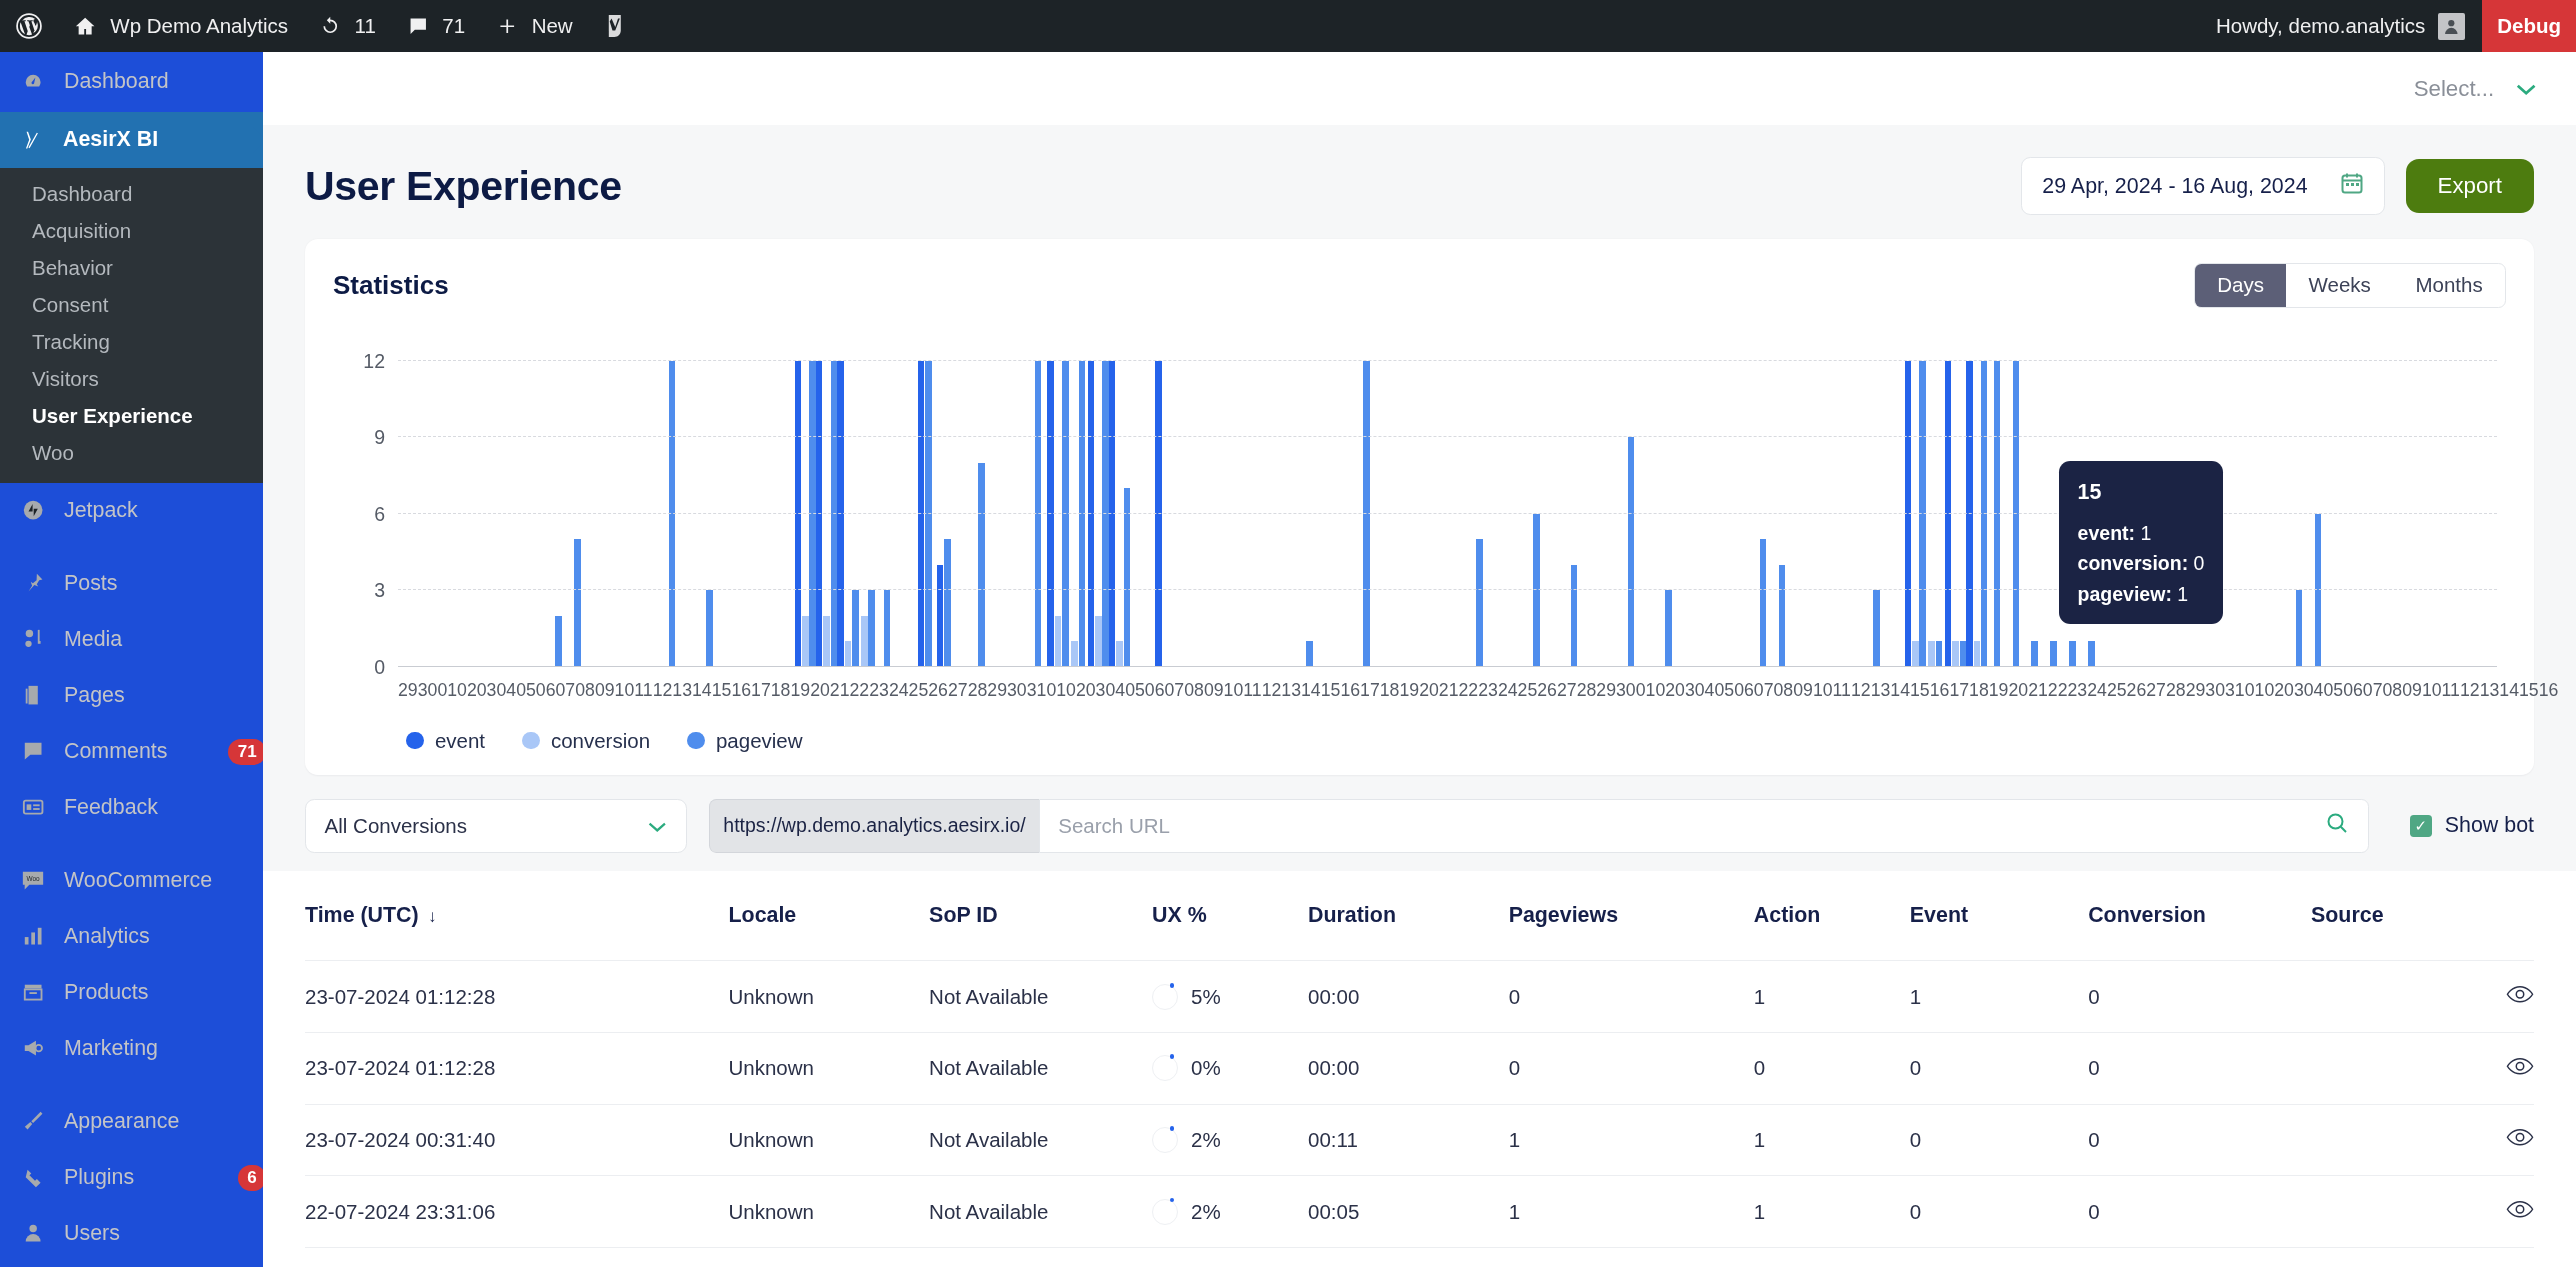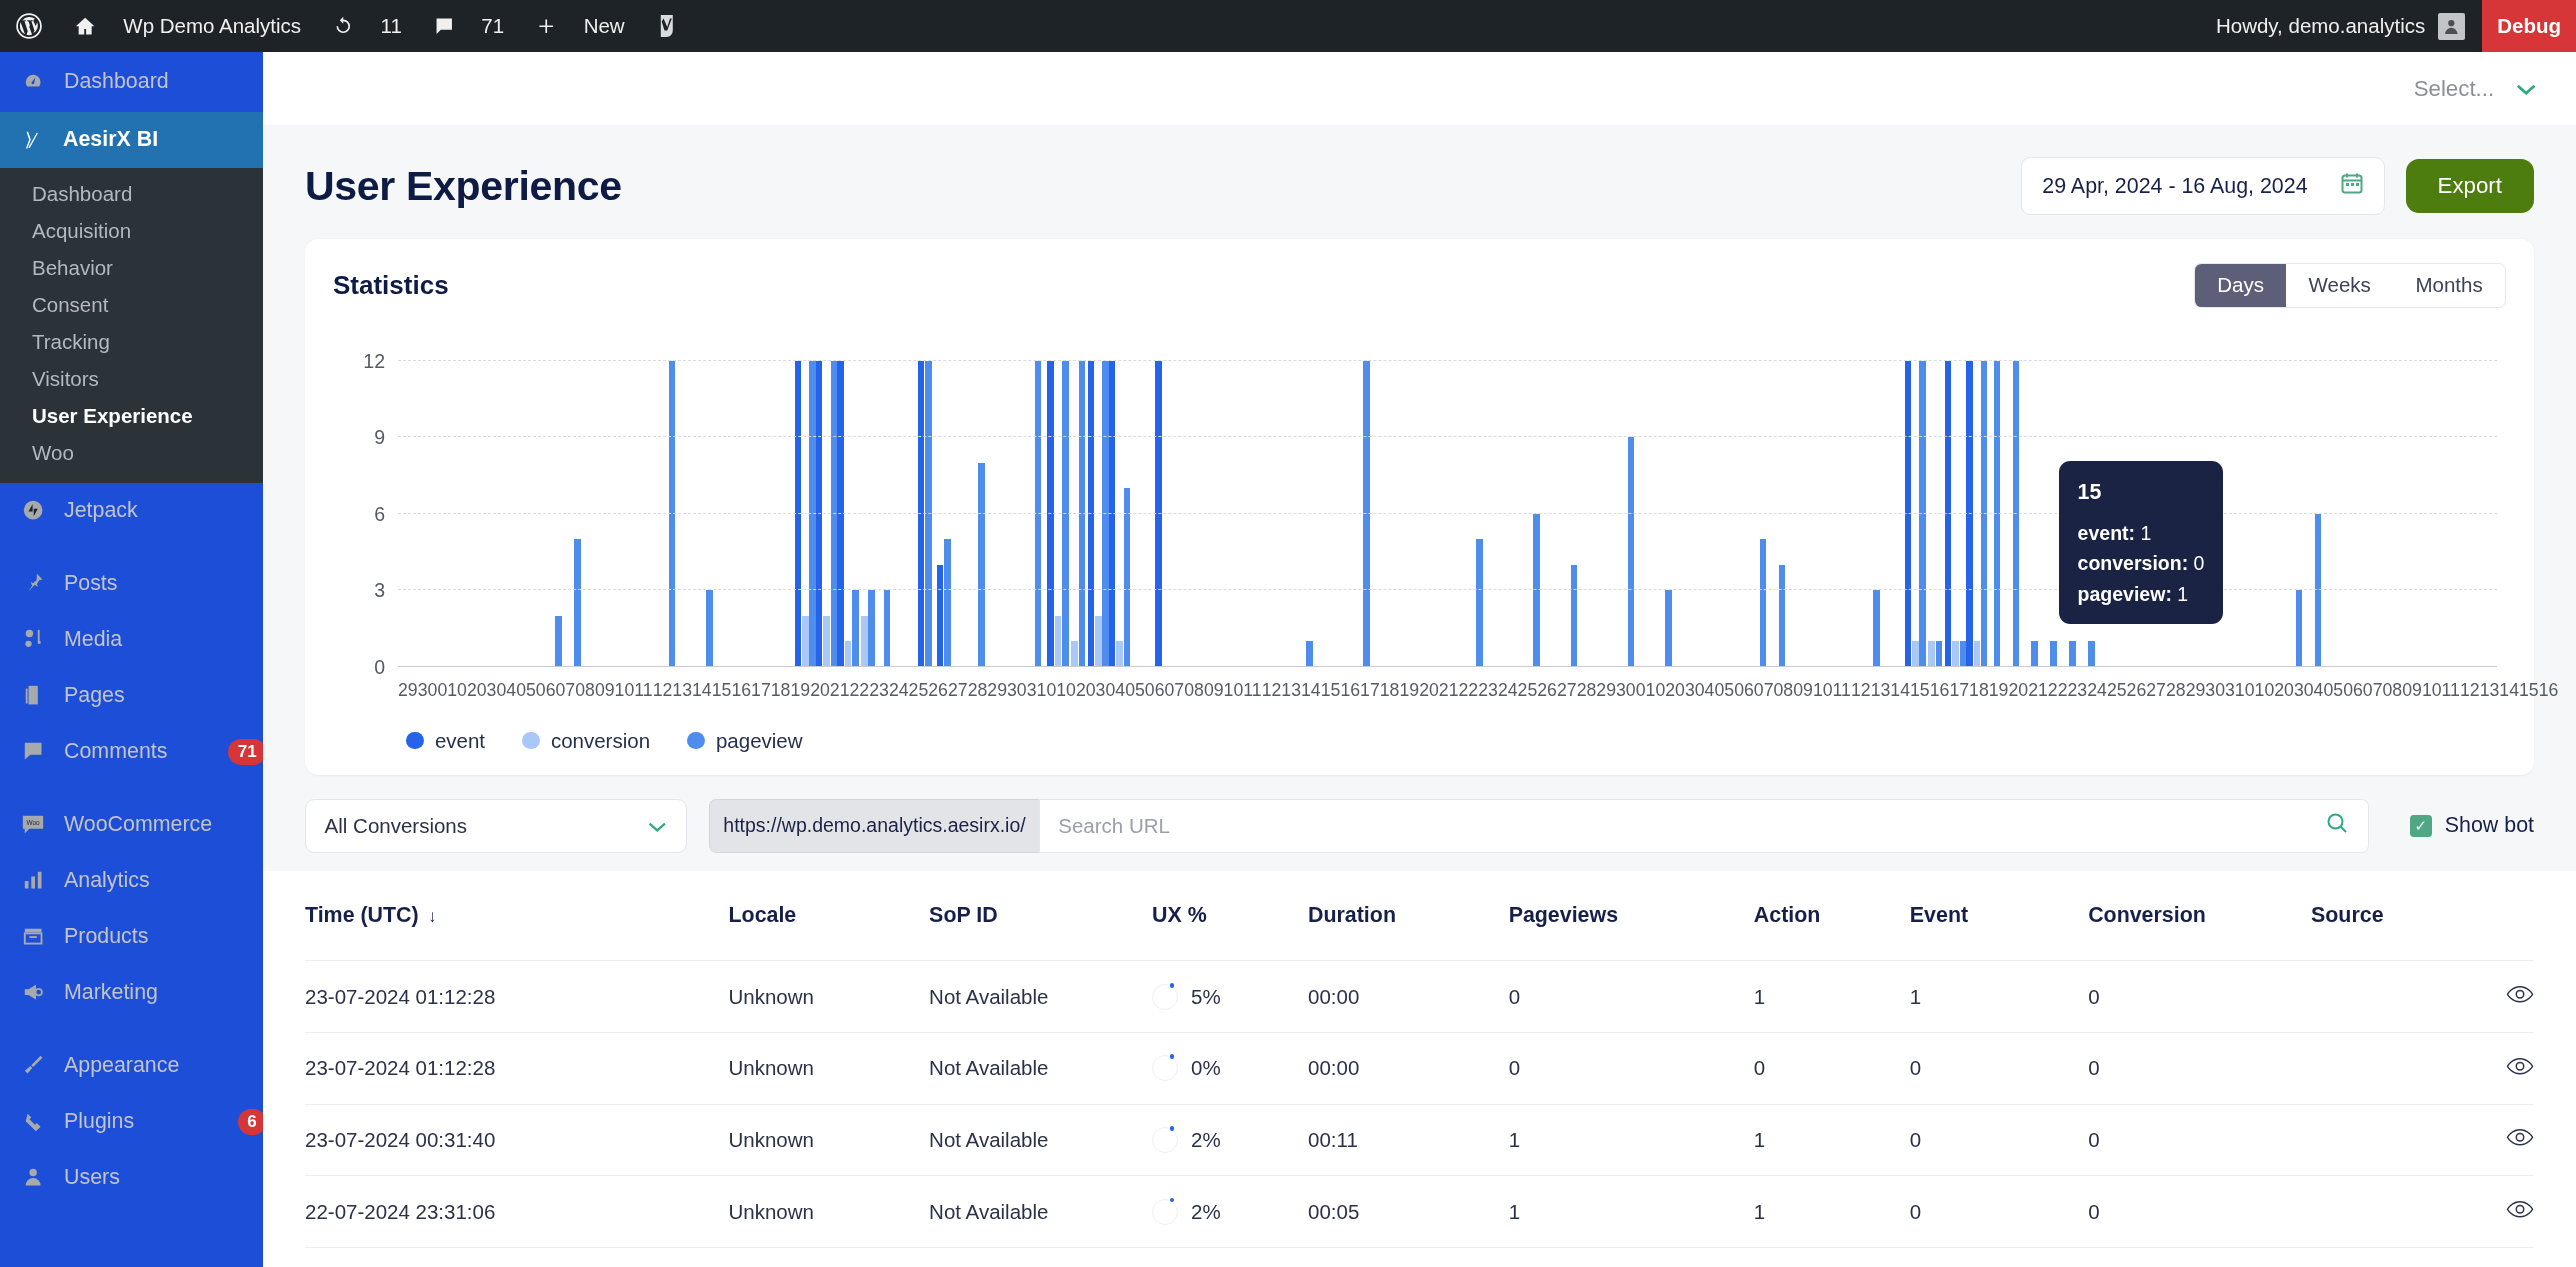--- a/index.html
+++ b/index.html
@@ -10,21 +10,21 @@
     font-size:21.4px;
     color:#1d2327;
     -webkit-font-smoothing:antialiased;
   }
   
   #adminbar{
     position:absolute; top:0; left:0; width:2576px; height:52px;
     background:#1d2327; color:#f0f0f1; display:flex; align-items:center;
     font-size:20.5px; z-index:50;
   }
-  .ab-item{ display:flex; align-items:center; gap:27px; padding:0 16px; height:52px; color:#f0f0f1;justify-content:flex-end; }
+  .ab-item{ display:flex; align-items:center; gap:14px; padding:0 16px; height:52px; color:#f0f0f1;justify-content:flex-end; }
   .ab-item svg{ display:block; }
   .ab-right{ margin-left:auto; display:flex; align-items:center; height:52px; }
   .ab-howdy{ display:flex; align-items:center; gap:13px; padding:0 17px; }
   .ab-avatar{ width:27px;height:27px;background:#c3c4c7;border-radius:1.9px;display:flex;align-items:center;justify-content:center;}
   .ab-debug{ background:#d63638; color:#fff; height:52px; display:flex;align-items:center;padding:0 15px; font-weight:bold;}
   
   #sidebar{
     position:absolute; top:52px; left:0; width:266px; bottom:0;
     background:#1d4ed8; color:#c3c4c7; font-size:21.4px; overflow:hidden;
   }
@@ -244,20 +244,31 @@
     <span class="mlabel">Pages</span>
   </div>
   <div class="menu-item">
     <span class="icon">
         <svg width="22.3" height="22.3" viewBox="0 0 24 24">
           <path d="M3 3h18v13H9l-6 5z"></path>
         </svg>
       </span>
     <span class="mlabel">Comments</span>
     <span class="badge">71</span>
+  </div>
+  <div class="menu-item">
+    <span class="icon">
+        <svg width="22.3" height="22.3" viewBox="0 0 24 24">
+          <rect x="2" y="5" width="20" height="14" rx="2" fill="none" stroke="#a7aaad" stroke-width="2"></rect>
+          <rect x="5" y="9" width="5" height="6"></rect>
+          <rect x="12" y="9" width="7" height="2"></rect>
+          <rect x="12" y="13" width="7" height="2"></rect>
+        </svg>
+      </span>
+    <span class="mlabel">Feedback</span>
   </div>
 
   <div class="sep"></div>
 
   <div class="menu-item">
     <span class="icon">
         <svg width="24" height="22.3" viewBox="0 0 26 24" style="font-size:23px">
           <path d="M2 3h22v14H9l-5 5V17H2z"></path>
           <text x="13" y="13" font-size="7" text-anchor="middle" fill="#1d2327" font-family="sans-serif">Woo</text>
         </svg>

